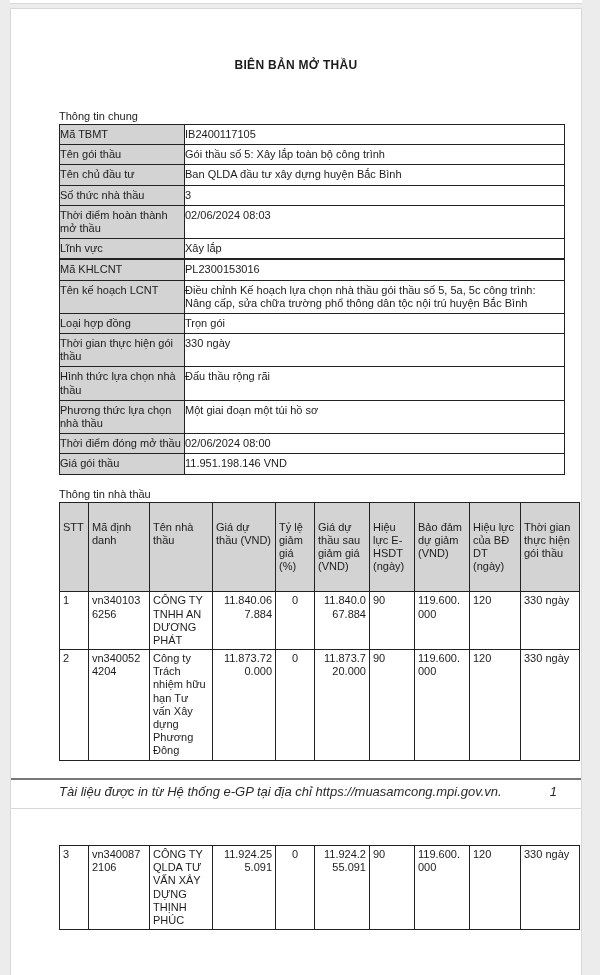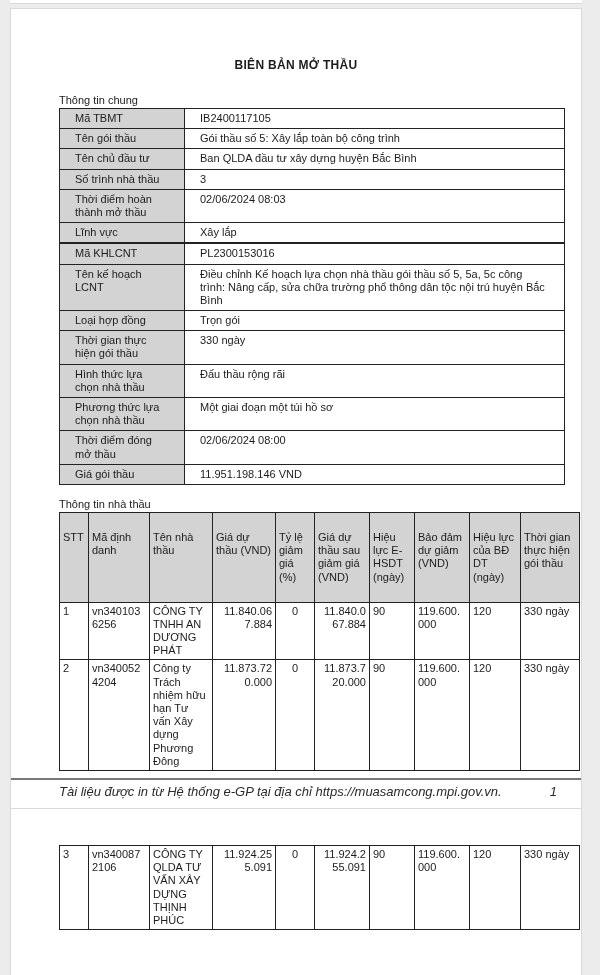--- a/index.html
+++ b/index.html
@@ -23,29 +23,29 @@
   .page2 { top:808px; height:300px; }
 
   .doc-title {
     margin-top:49px;
     text-align:center;
     font-size:12px;
     font-weight:bold;
     letter-spacing:0.3px;
   }
   .sec-label { margin-left:48px; font-size:11px; margin-bottom:2px; }
-  .sec-label.first  { margin-top:22px; }
+  .sec-label.first  { margin-top:38px; }
   .sec-label.second { margin-top:8px; }
   .sec-label.third  { margin-top:13px; }
 
   table { border-collapse:collapse; table-layout:fixed; font-size:11px; line-height:1.2; }
   td, th { border:1px solid #222; vertical-align:top; text-align:left; font-weight:normal; }
 
   .info-table { margin-left:48px; width:505px; }
-  .info-table td { padding:3px 15px; }
+  .info-table td { padding:3px 0; }
   .info-table td.lbl { background:#d3d3d3; }
 
   .bidder-table { margin-left:48px; width:520px; }
   .bidder-table th { background:#d3d3d3; padding:18px 3px; }
   .bidder-table td { padding:2px 3px; }
   .bidder-table td:nth-child(2),
   .bidder-table td:nth-child(8) { word-break:break-all; }
   .bidder-table td:nth-child(4),
   .bidder-table td:nth-child(6) { text-align:right; word-break:break-all;margin-left:40px; }
   .bidder-table td:nth-child(5) { text-align:center; }
@@ -81,21 +81,21 @@
       </tr>
       <tr>
         <td class="lbl">Tên gói thầu</td>
         <td class="val">Gói thầu số 5: Xây lắp toàn bộ công trình</td>
       </tr>
       <tr>
         <td class="lbl">Tên chủ đầu tư</td>
         <td class="val">Ban QLDA đầu tư xây dựng huyện Bắc Bình</td>
       </tr>
       <tr>
-        <td class="lbl">Số trình nhà thầu</td>
+        <td class="lbl">Số thức nhà thầu</td>
         <td class="val">3</td>
       </tr>
       <tr>
         <td class="lbl">Thời điểm hoàn thành mở thầu</td>
         <td class="val">02/06/2024 08:03</td>
       </tr>
       <tr>
         <td class="lbl">Lĩnh vực</td>
         <td class="val">Xây lắp</td>
       </tr>

